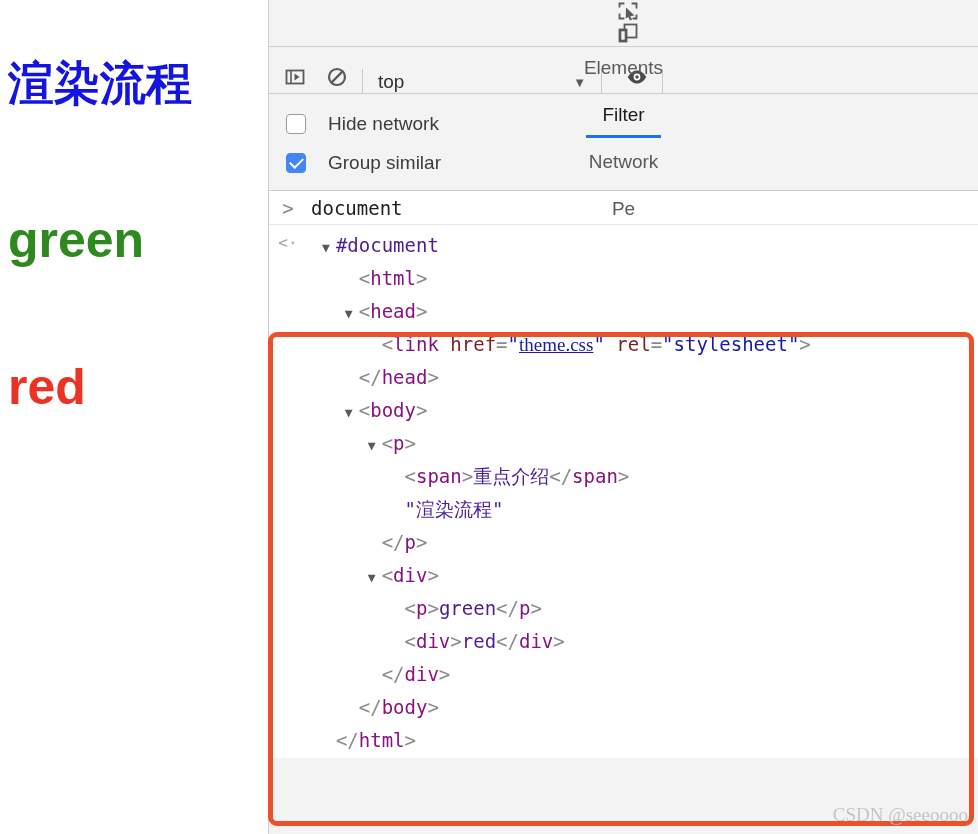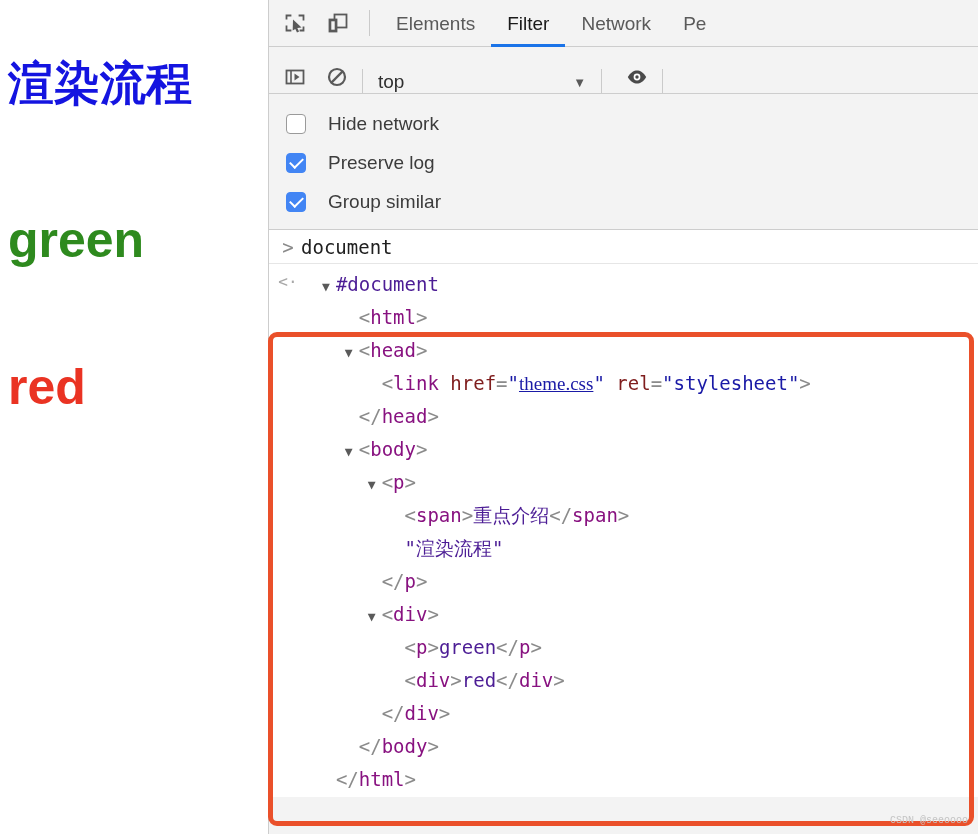--- a/index.html
+++ b/index.html
@@ -63,20 +63,21 @@
 
   
   #tabbar {
     height: 47px;
     display: flex;
     align-items: center;
     background: #f3f3f3;
     border-bottom: 1px solid #cdcdcd;
     box-sizing: border-box;
     position: relative;
+    flex-direction: column;
   }
   .tb-icon {
     width: 34px; height: 34px;
     margin-left: 9px;
     display: flex;
     align-items: center;
     justify-content: center;
     cursor: pointer;
   }
   .tb-sep {
@@ -212,21 +213,21 @@
   }
   .con-prompt .chev {
     color: #8a8a8a;
     font-size: 19px;
     width: 22px;
     text-align: center;
   }
   .con-prompt .cmd {
     font-size: 19px;
     color: #202020;
-    margin-left: 2px;
+    margin-left: 12px;
   }
   .con-result {
     display: flex;
     padding-left: 8px;
     padding-top: 5px;
   }
   .con-result .rchev {
     color: #a8a8a8;
     font-size: 16px;
     width: 22px;
@@ -264,23 +265,23 @@
     border-radius: 9px;
     box-sizing: border-box;
     pointer-events: none;
   }
 
   
   #watermark {
     position: absolute;
     right: 10px;
     bottom: 8px;
-    font-size: 10px;
+    font-size: 19px;
     color: #c4c4c4;
-    font-family: Liberation Mono, monospace;
+    font-family: Liberation Serif, serif;
     white-space: nowrap;
   }
 </style>
 </head>
 <body>
 
 <div id="page-view">
   <div class="pv-line pv-title" style="color: rgb(20, 20, 224); margin-top: 48px;">渲染流程</div>
   <div class="pv-line pv-green" style="color: rgb(46, 138, 30);">green</div>
   <div class="pv-line pv-red" style="color: rgb(234, 51, 35);">red</div>
@@ -343,26 +344,20 @@
 
   <div id="settings-panel">
     <div class="cb-row">
       <span class="cbox"></span>
       <span class="cb-label">Hide network</span>
     </div>
     <div class="cb-row">
       <span class="cbox checked">
           <span class="tick"></span>
         </span>
-      <span class="cb-label">Preserve log</span>
-    </div>
-    <div class="cb-row">
-      <span class="cbox checked">
-          <span class="tick"></span>
-        </span>
       <span class="cb-label">Group similar</span>
     </div>
   </div>
 
   <div id="console-body">
     <div class="con-prompt">
       <span class="chev">&gt;</span>
       <span class="cmd">document</span>
     </div>
     <div class="con-result">

